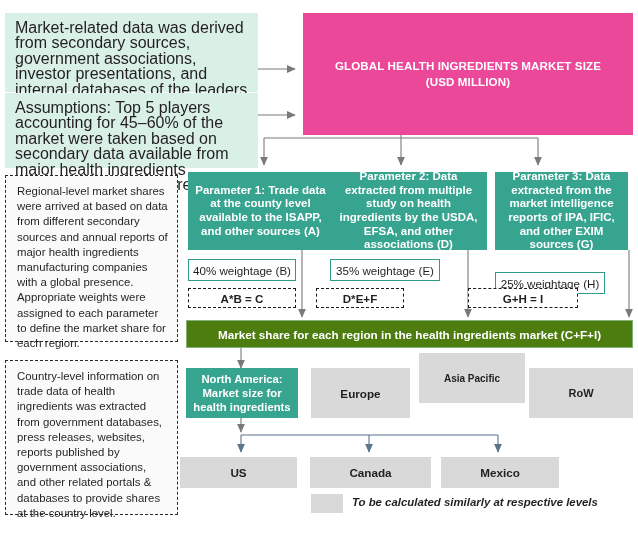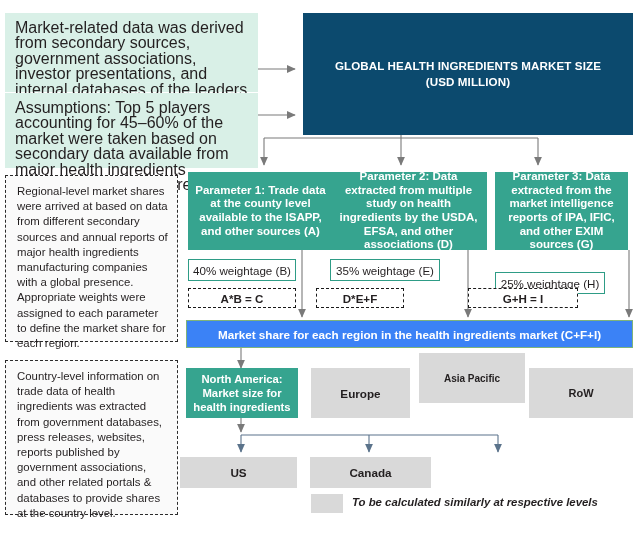--- a/index.html
+++ b/index.html
@@ -20,34 +20,34 @@
     color:#231f20;
     font-size:16px;
     line-height:15.4px;
     text-align:left;
     justify-content:flex-start;
     align-items:flex-start;
     padding:7px 10px 5px 10px;
   }
 
   .teal-dark{
-    background:#0c4a6e;
+    background:#ec4899;
     color:#ffffff;
     font-weight:bold;
     letter-spacing:.1px;
   }
 
   .teal-mid{
     background:#36a48f;
     color:#ffffff;
     font-weight:bold;
   }
 
   .teal-bar{
-    background:#3b82f6;
+    background:#4d7c0f;
     border:1px solid #7fb37a;
     color:#ffffff;
     font-weight:bold;
   }
 
   .gray{
     background:#d9d9d9;
     color:#231f20;
     font-weight:bold;
   }
@@ -196,17 +196,20 @@
   <div class="box gray" style="left:529px;top:368px;width:104px;height:50px;font-size:11px;">
     <span>RoW</span>
   </div>
 
   <div class="box gray" style="left:180px;top:457px;width:117px;height:31px;font-size:11.7px;">
     <span>US</span>
   </div>
   <div class="box gray" style="left:310px;top:457px;width:121px;height:31px;font-size:11.7px;">
     <span>Canada</span>
   </div>
+  <div class="box gray" style="left:441px;top:457px;width:118px;height:31px;font-size:11.7px;">
+    <span>Mexico</span>
+  </div>
 
   <div class="legend-swatch" style="left:311px;top:494px;width:32px;height:19px;"></div>
   <div class="legend-text" style="left:352px;top:496px;">To be calculated similarly at respective levels</div>
 
 </div>
 
 </body></html>

